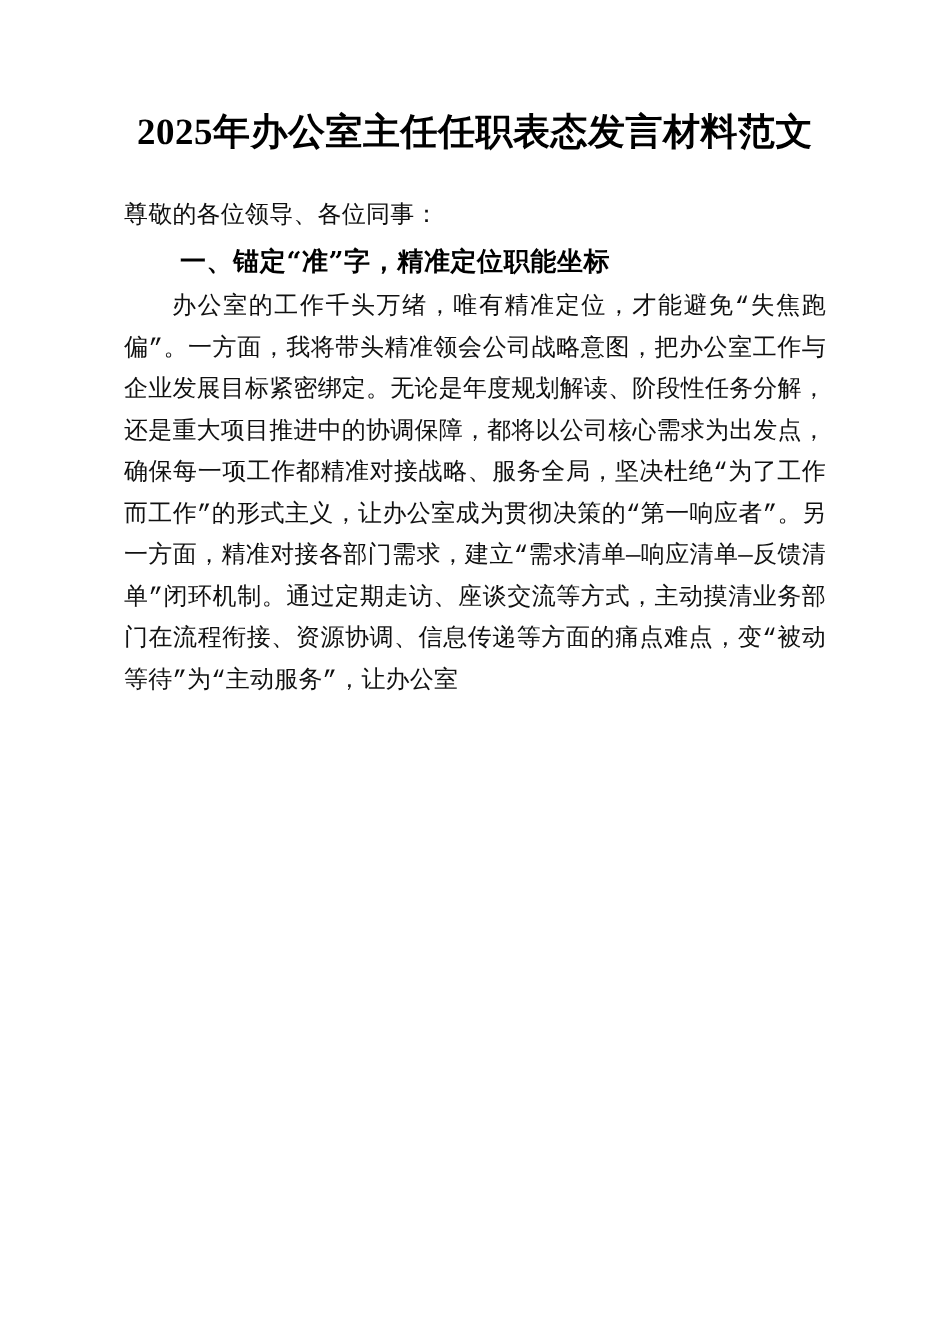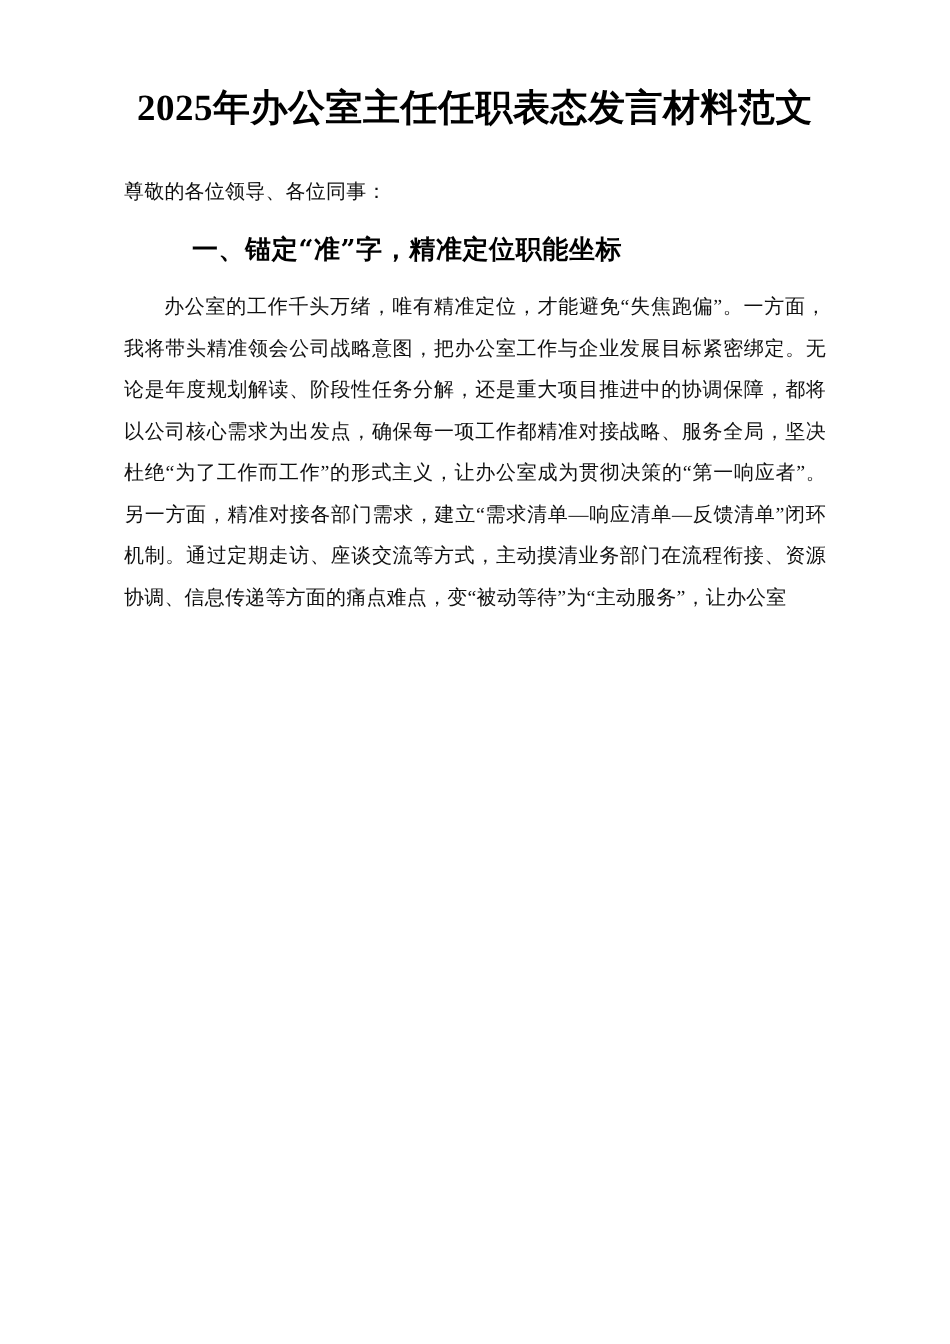--- a/index.html
+++ b/index.html
@@ -27,56 +27,56 @@
   #doc {
     position: absolute;
     left: 124px;
     top: 0;
     width: 702px;
   }
 
   
   .doc-title {
     margin: 0;
-    padding-top: 84px;
+    padding-top: 108px;
     font-family: "Liberation Serif", "DejaVu Serif", serif;
     font-weight: 700;
     font-size: 37px;
     line-height: 50px;
     letter-spacing: 0.5px;
     text-align: center;
     color: #000;
     white-space: pre-wrap;
   }
 
   
   .title-gap { height: 38px; }
 
   
   .para {
     margin: 0;
-    font-family: Liberation Serif, serif;
+    font-family: Liberation Mono, monospace;
     font-weight: 300;
-    font-size: 20px;
+    font-size: 24px;
     line-height: 41.5px;
     text-align: justify;
     text-justify: inter-character;
     text-align-last: left;
     letter-spacing: 0.2px;
     color: #101010;
     word-break: break-all;
   }
   .para.indent { text-indent: 2em; }
 
   
   .para.salutation { text-indent: 0; }
 
   
   .section-heading {
-    margin: 16px;
+    margin: 4px;
     font-family: "DejaVu Serif", serif;
     font-weight: 700;
     font-size: 26px;
     line-height: 41.5px;
     text-indent: 2em;
     letter-spacing: 0.6px;
     color: #000;
     text-align: left;
   }
 

